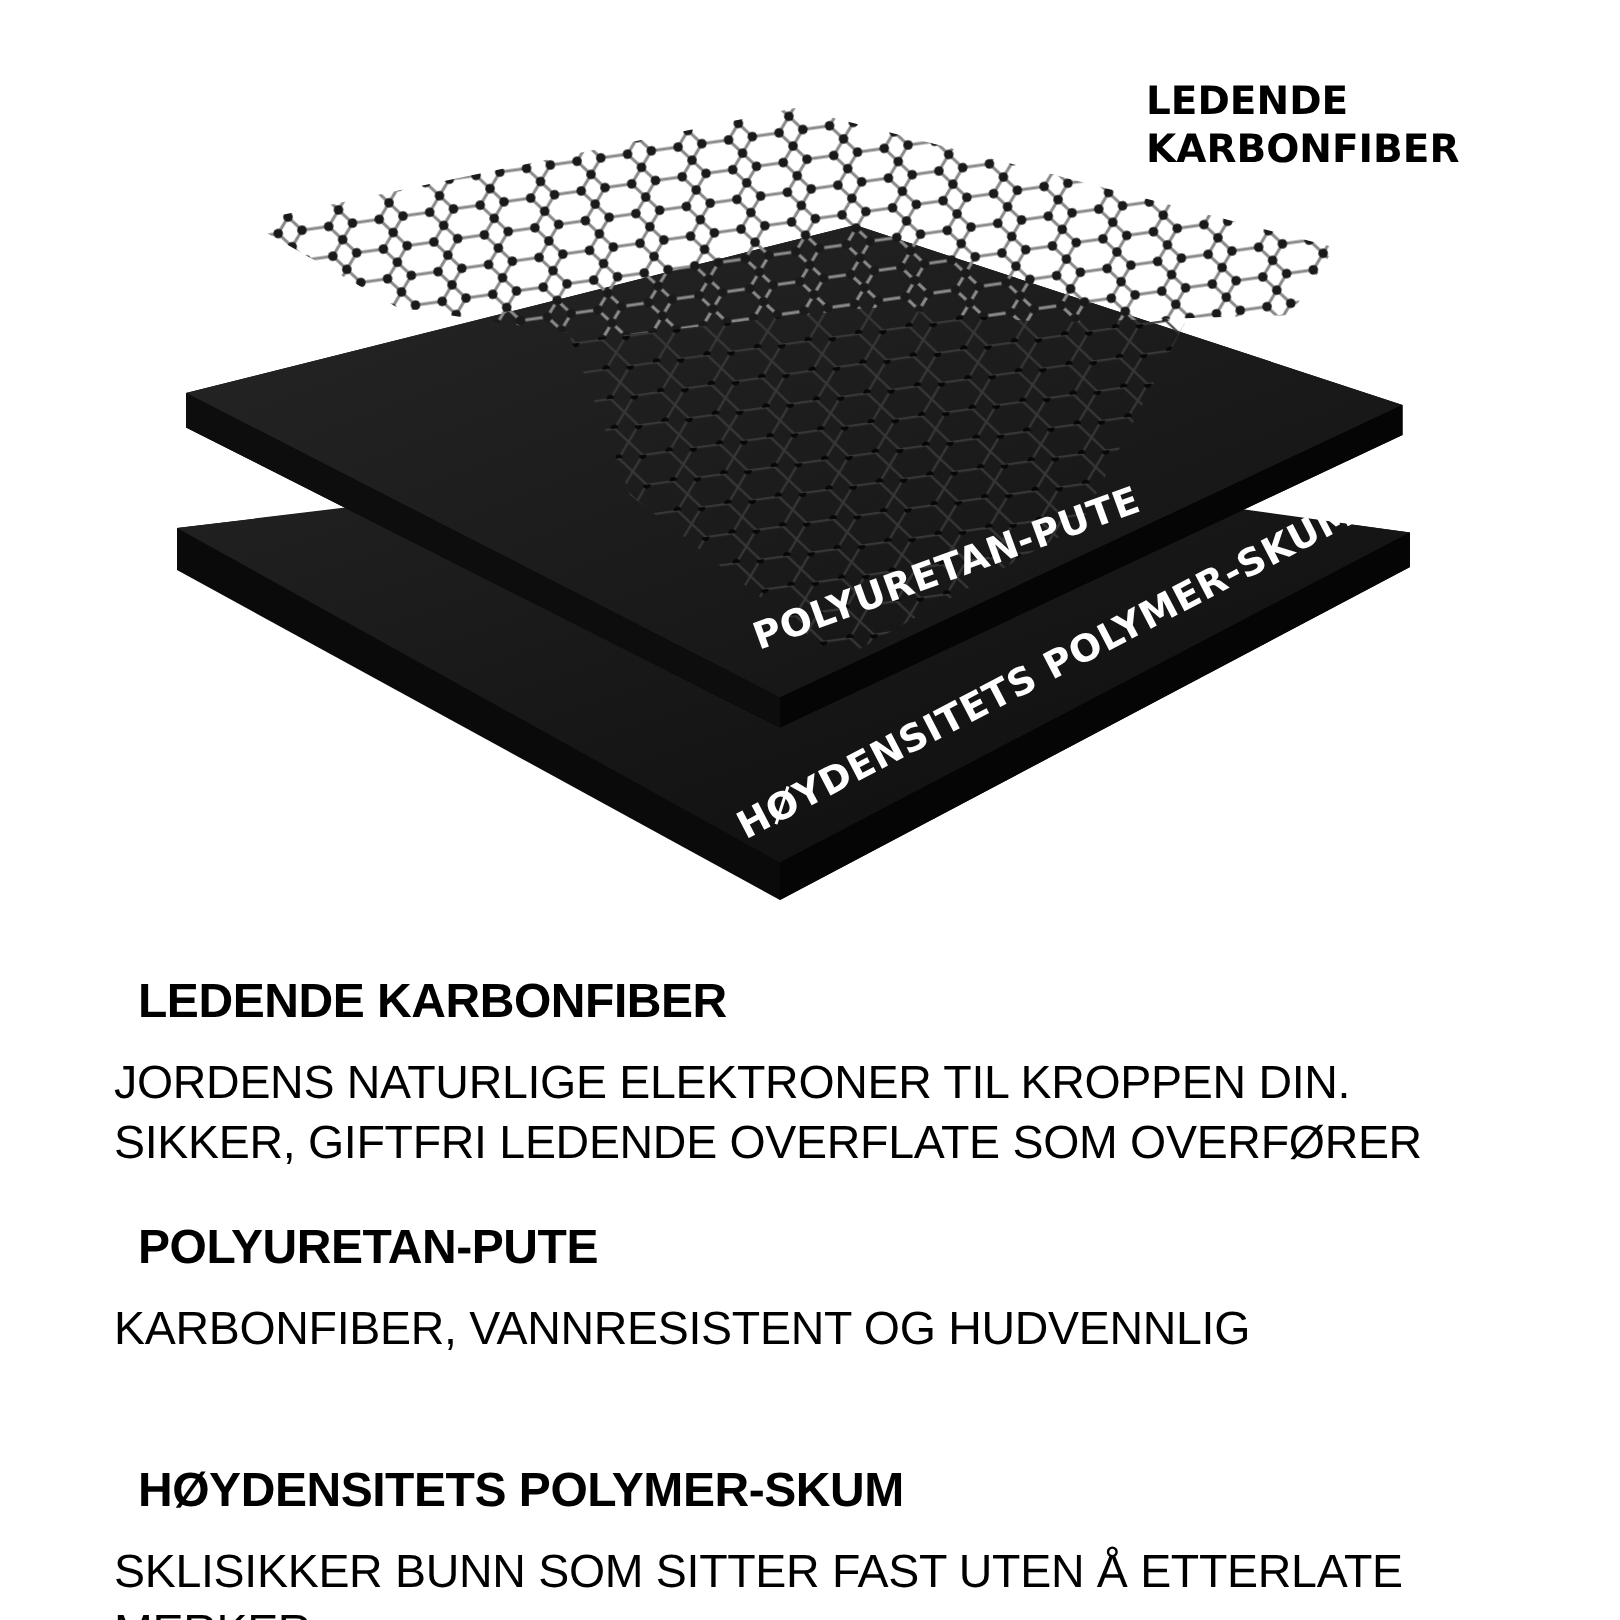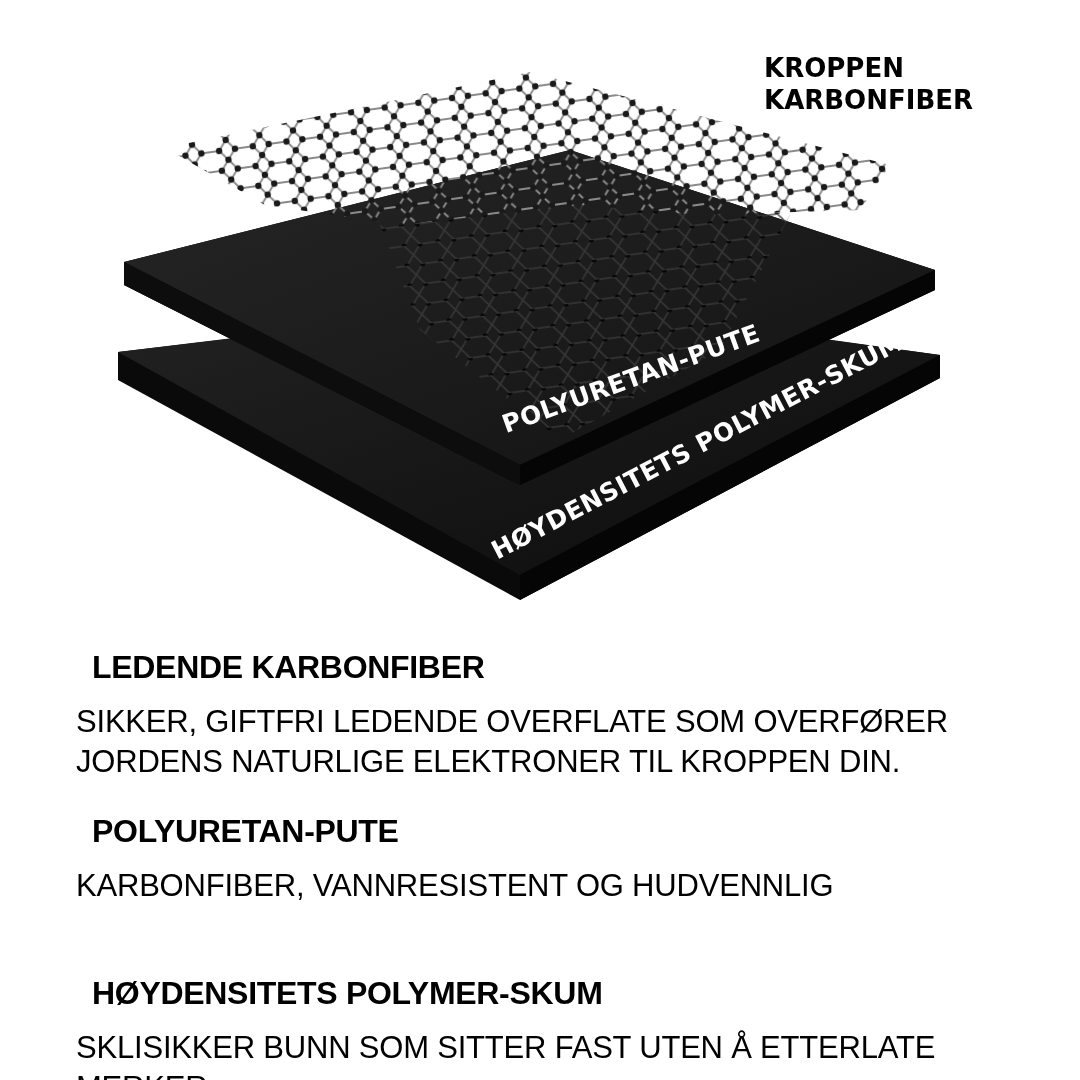--- a/index.html
+++ b/index.html
@@ -71,29 +71,29 @@
 
     <g>
       <polygon points="165,148 530,72 890,165 860,210 700,215 580,205 400,225 265,205" fill="url(#hex)"></polygon>
     </g>
   </svg>
 
   <div class="layer-label label-pu">POLYURETAN-PUTE</div>
   <div class="layer-label label-foam">HØYDENSITETS POLYMER-SKUM</div>
 
   <div class="callout">
-    <div>KROPPEN</div>
+    <div>LEDENDE</div>
     <div>KARBONFIBER</div>
   </div>
 </div>
 
 <section class="desc desc-1">
   <h2>LEDENDE KARBONFIBER</h2>
+  <p>JORDENS NATURLIGE ELEKTRONER TIL KROPPEN DIN.</p>
   <p>SIKKER, GIFTFRI LEDENDE OVERFLATE SOM OVERFØRER</p>
-  <p>JORDENS NATURLIGE ELEKTRONER TIL KROPPEN DIN.</p>
 </section>
 
 <section class="desc desc-2">
   <h2>POLYURETAN-PUTE</h2>
   <p>KARBONFIBER, VANNRESISTENT OG HUDVENNLIG</p>
 </section>
 
 <section class="desc desc-3">
   <h2>HØYDENSITETS POLYMER-SKUM</h2>
   <p>SKLISIKKER BUNN SOM SITTER FAST UTEN Å ETTERLATE</p>

